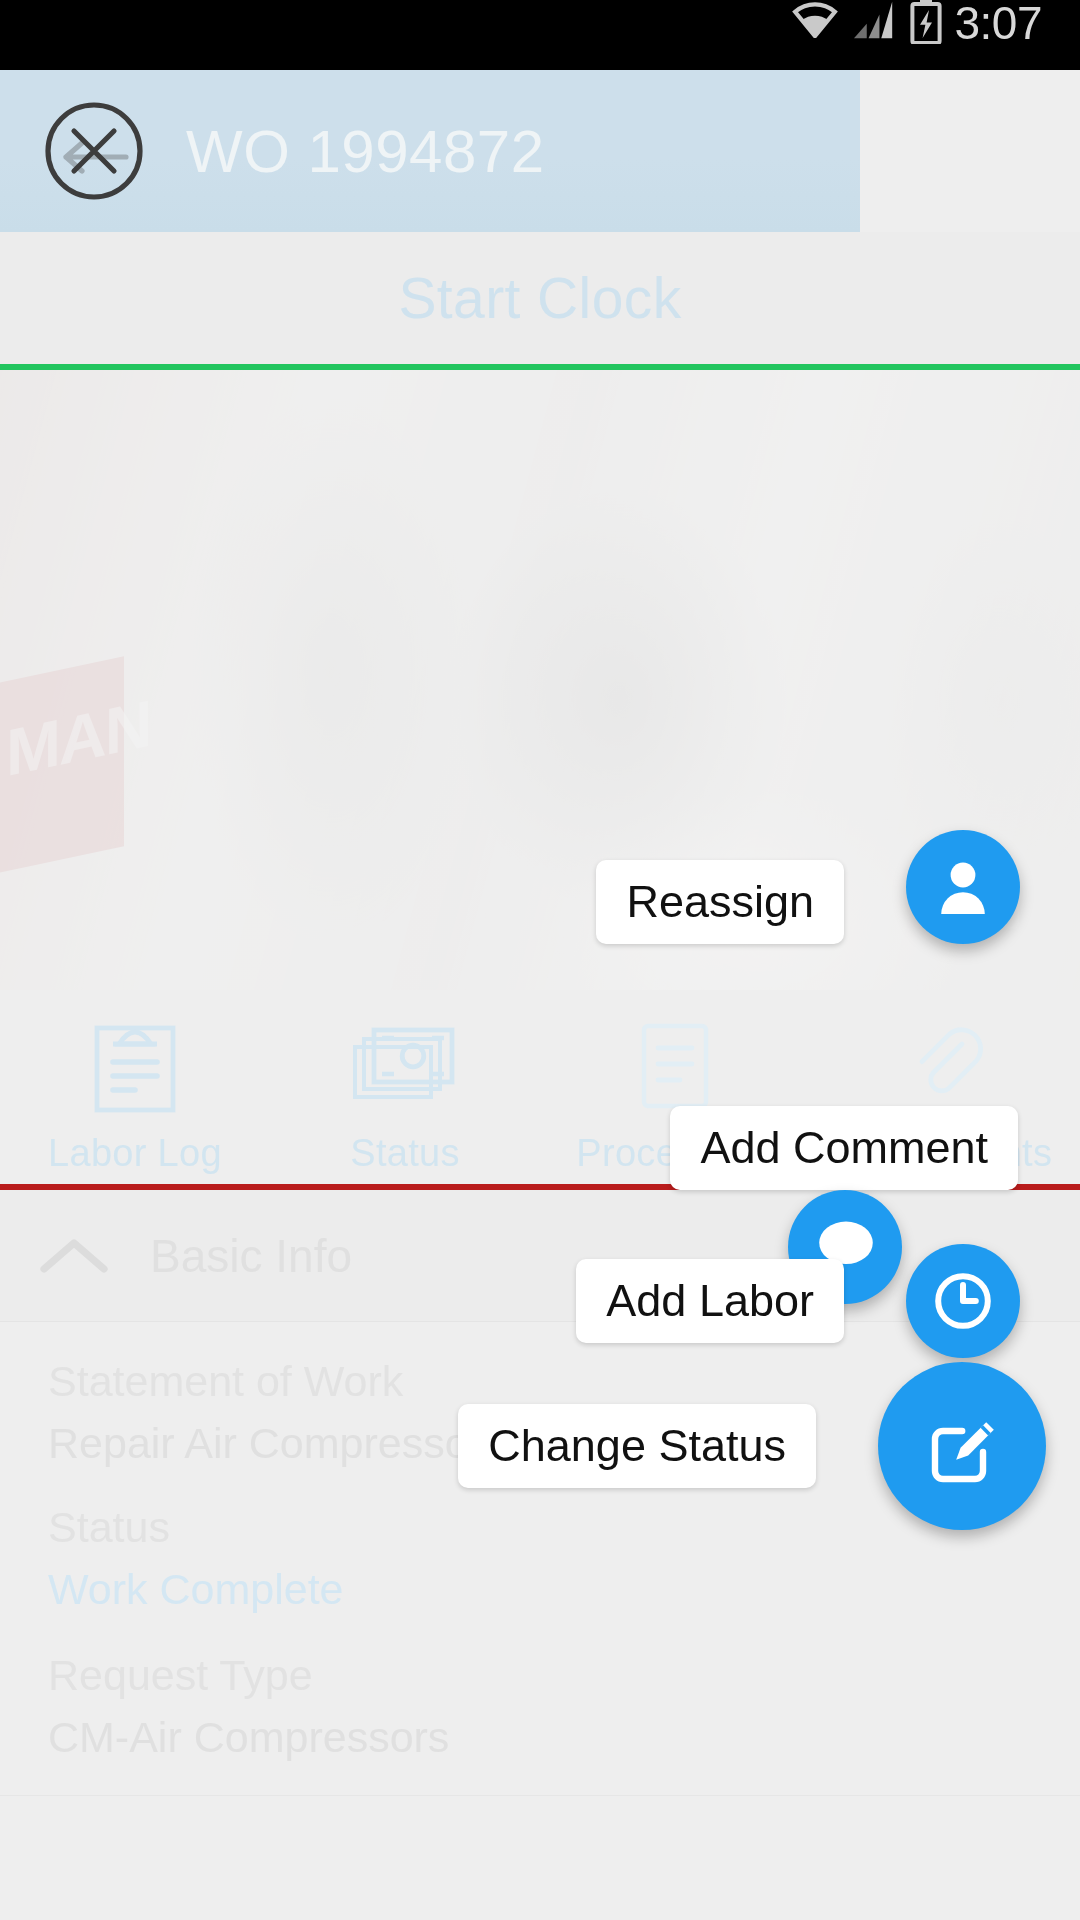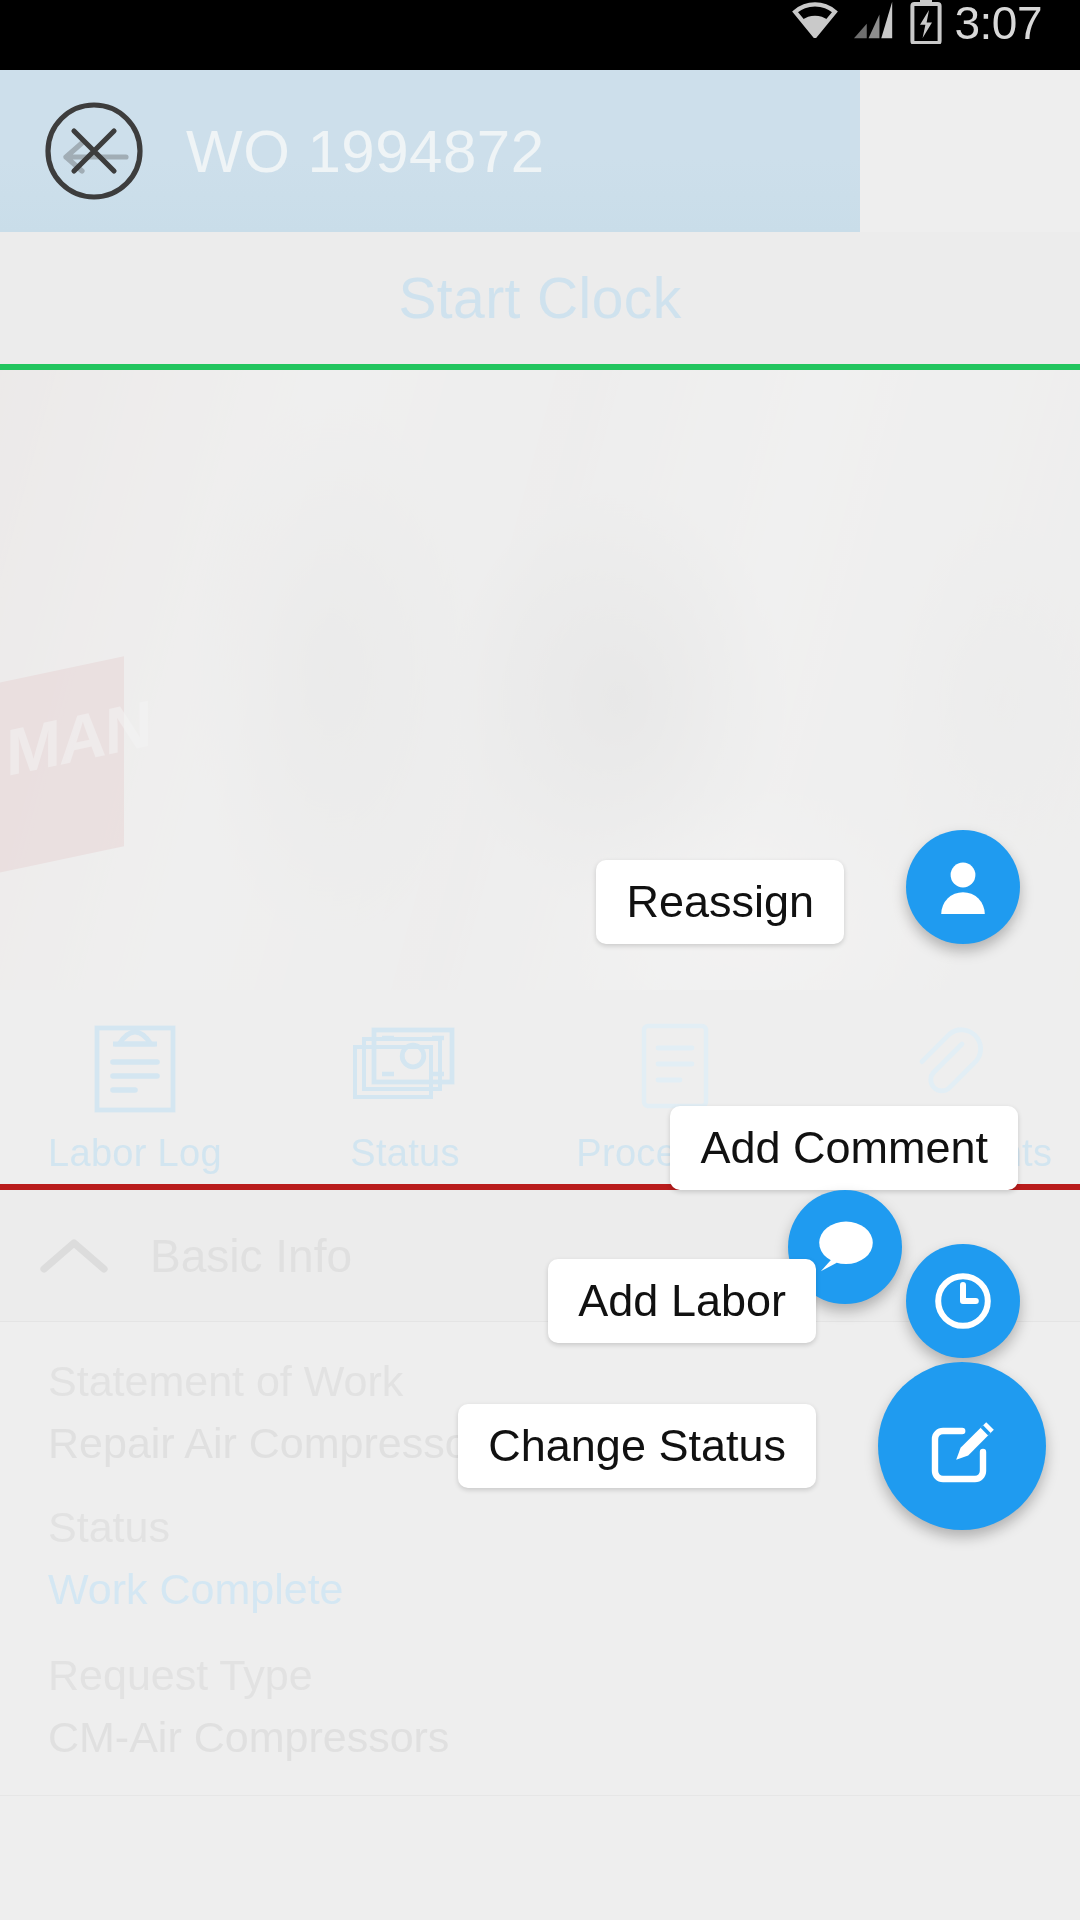--- a/index.html
+++ b/index.html
@@ -132,21 +132,21 @@
     border-radius:50%; background:#1f9bf0; position:relative;
     display:flex; align-items:center; justify-content:center;
     box-shadow:0 7px 14px rgba(0,0,0,.26); cursor:pointer; flex:0 0 auto;
   }
   .fab.mini{ width:114px; height:114px; margin-right:60px; }
   .fab.main{ width:168px; height:168px; margin-right:34px; }
 
   .sd1{ top:0px;align-items:flex-end;   }
   .sd2{ top:138px; }
   .sd3{ top:276px;flex-direction:column; }
-  .sd4{ top:414px;gap:28px; }
+  .sd4{ top:414px; }
   .sd5{ top:532px; }
 </style>
 </head>
 <body>
 
 <div id="screen">
 
   <div class="statusbar">
     <span class="sb-icon">
       <svg width="46" height="38" viewBox="0 0 24 20">

